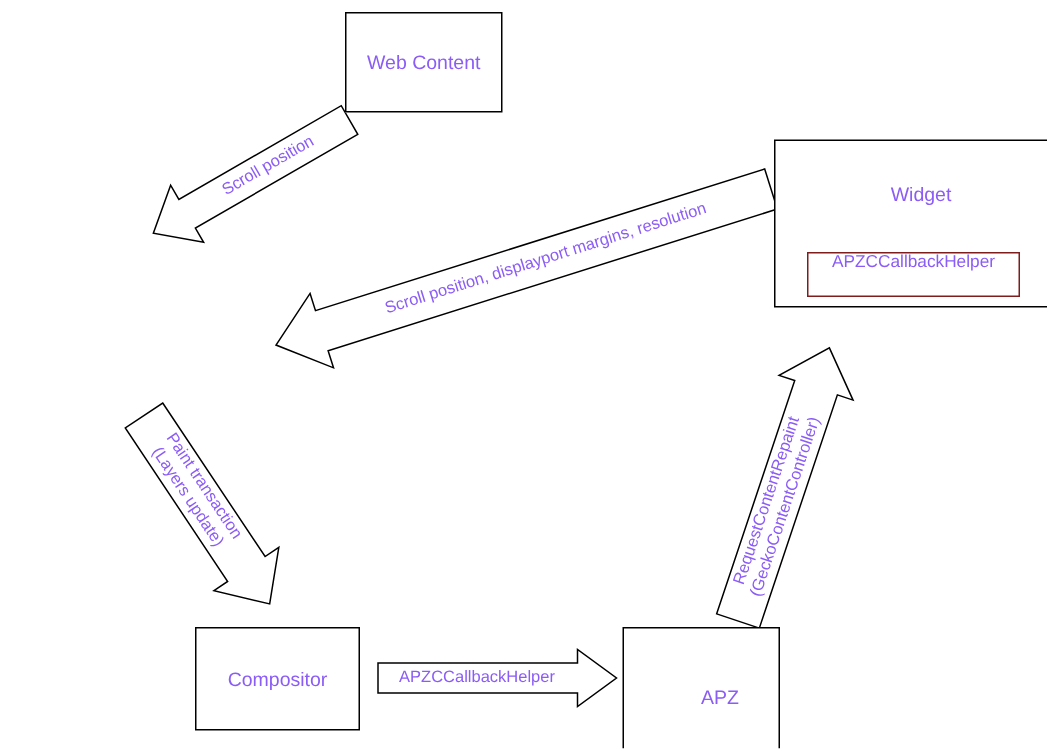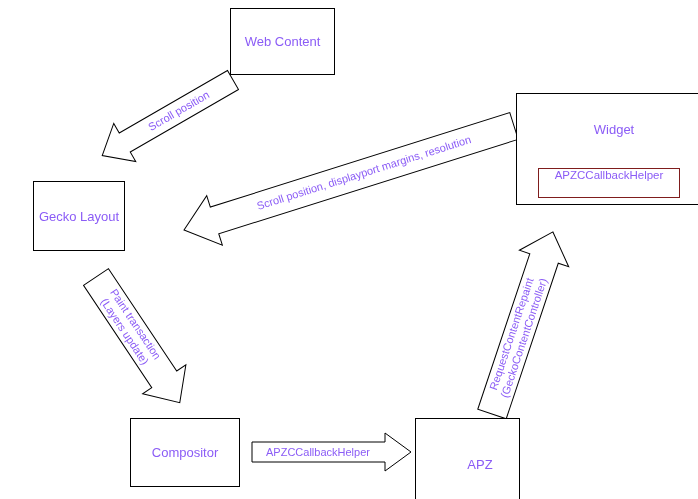--- a/index.html
+++ b/index.html
@@ -88,23 +88,20 @@
     <span>Web Content</span>
   </div>
 
   <div class="box box-widget">
     <span class="widget-title">Widget</span>
     <div class="box-apzc-helper">
       <span>APZCCallbackHelper</span>
     </div>
   </div>
 
-  <div class="box box-gecko-layout">
-    <span>Gecko Layout</span>
-  </div>
 
   <div class="box box-compositor">
     <span>Compositor</span>
   </div>
 
   <div class="box box-apz">
     <span>APZ</span>
   </div>
 
   <div class="arrow-label lbl-scroll-position">Scroll position</div>

